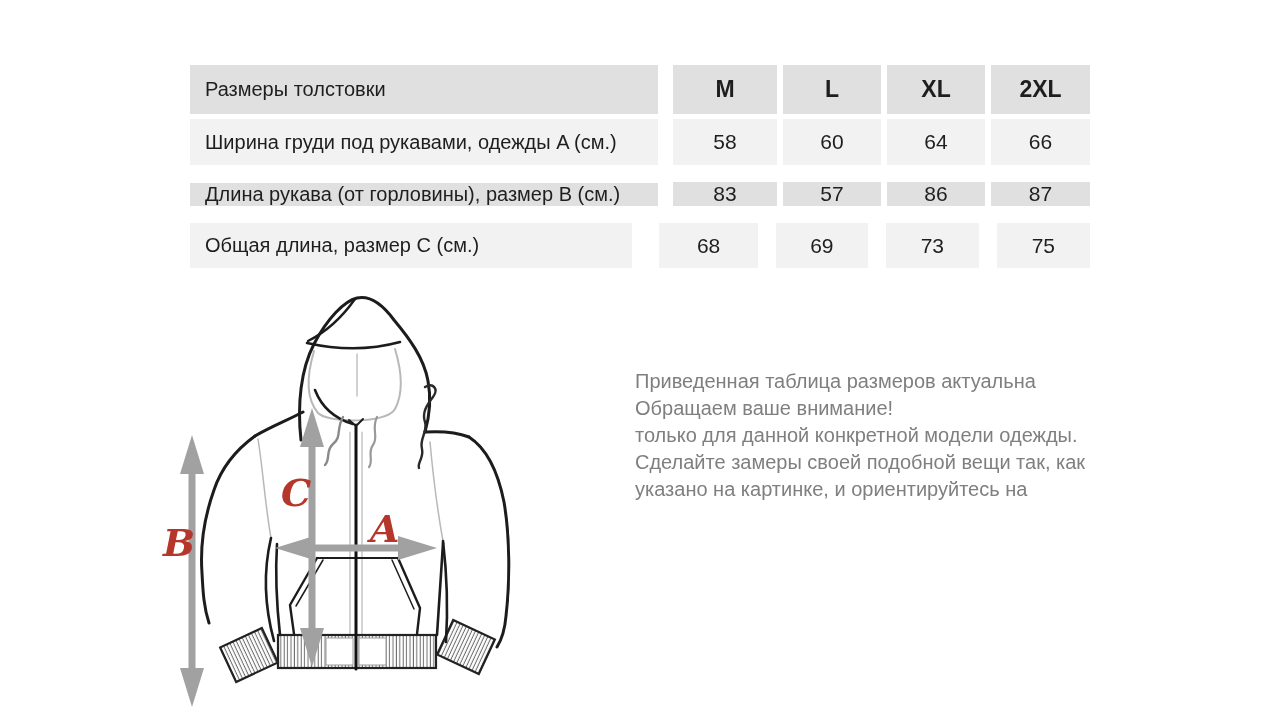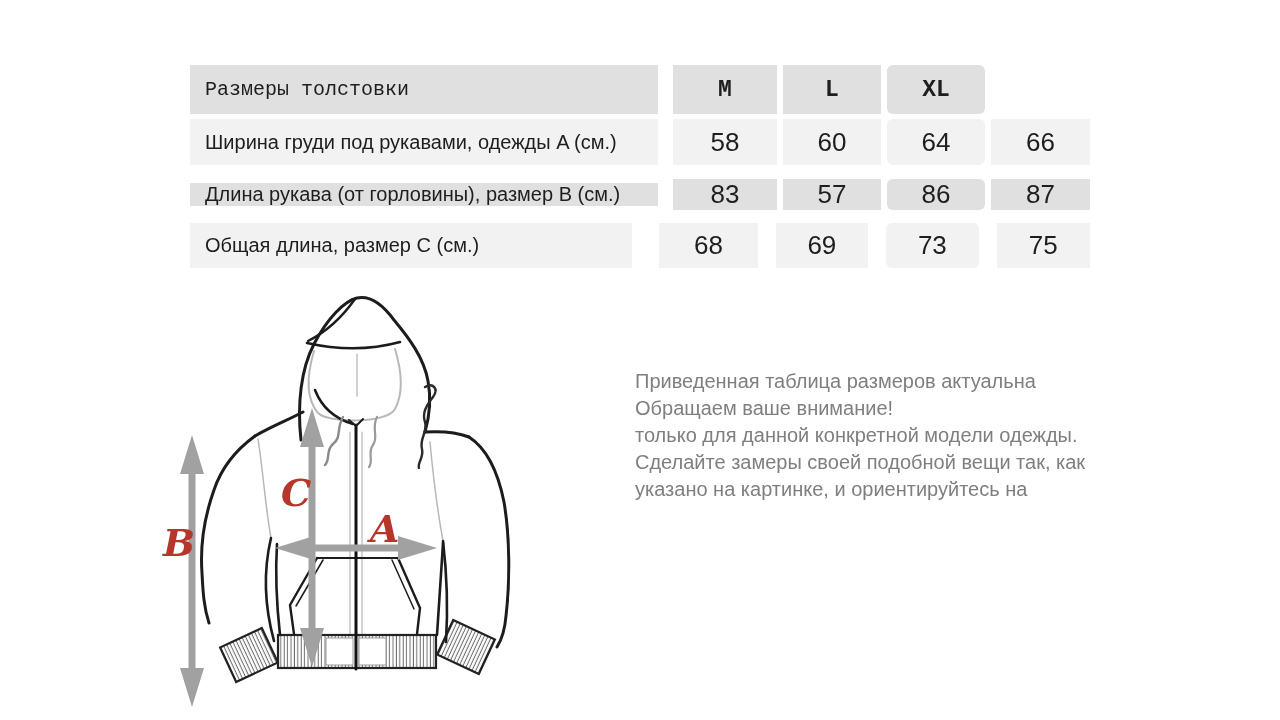--- a/index.html
+++ b/index.html
@@ -4,30 +4,30 @@
 <style>
   * { margin:0; padding:0; box-sizing:border-box; }
   html,body { width:1280px; height:720px; background:#ffffff; overflow:hidden;
               font-family:"Liberation Sans","DejaVu Sans",sans-serif; }
   .stage { position:relative; width:1280px; height:720px; background:#fff; }
 
   
   .size-table { position:absolute; left:190px; top:65px; width:900px; }
   .t-row { display:flex; }
   .t-row + .t-row { margin-top:5px; }
-  .r-head  { height:49px;font-family:Liberation Mono, monospace; }
+  .r-head  { height:49px; }
   .r-d1 { height:46px; }
   .r-d2 { height:48px;align-items:center; }
   .r-d3 { height:45px;gap:12px; }
   .cell { display:flex; align-items:center; color:#1e1e1e; }
   .c-label { width:468px; padding-left:15px; font-size:20px; }
-  .c-size  { justify-content:center; font-size:26px; }
+  .c-size  { justify-content:center; font-size:21px; }
   .c-s1 { width:104px; margin-left:15px; }
   .c-s2 { width:98px;  margin-left:6px; }
-  .c-s3 { width:98px;  margin-left:6px;border-radius:6px; }
+  .c-s3 { width:98px;  margin-left:6px; }
   .c-s4 { width:99px;  margin-left:6px; }
   .r-head .cell { background:#e0e0e0; }
   .r-head .c-size { font-weight:bold; font-size:23px; }
   .r-d1 .cell, .r-d3 .cell { background:#f2f2f2; }
   .r-d2 .cell { background:#e0e0e0; }
 
   
   .hoodie-svg { position:absolute; left:130px; top:290px; width:460px; height:425px; }
 
   
@@ -39,20 +39,21 @@
 <body>
 
 <div class="stage">
 
   <div class="size-table">
     <div class="t-row r-head">
       <div class="cell c-label">Размеры толстовки</div>
       <div class="cell c-size c-s1">M</div>
       <div class="cell c-size c-s2">L</div>
       <div class="cell c-size c-s3">XL</div>
+      <div class="cell c-size c-s4">2XL</div>
     </div>
     <div class="t-row r-d1">
       <div class="cell c-label">Ширина груди под рукавами, одежды A (см.)</div>
       <div class="cell c-size c-s1">58</div>
       <div class="cell c-size c-s2">60</div>
       <div class="cell c-size c-s3">64</div>
       <div class="cell c-size c-s4">66</div>
     </div>
     <div class="t-row r-d2">
       <div class="cell c-label">Длина рукава (от горловины), размер B (см.)</div>

